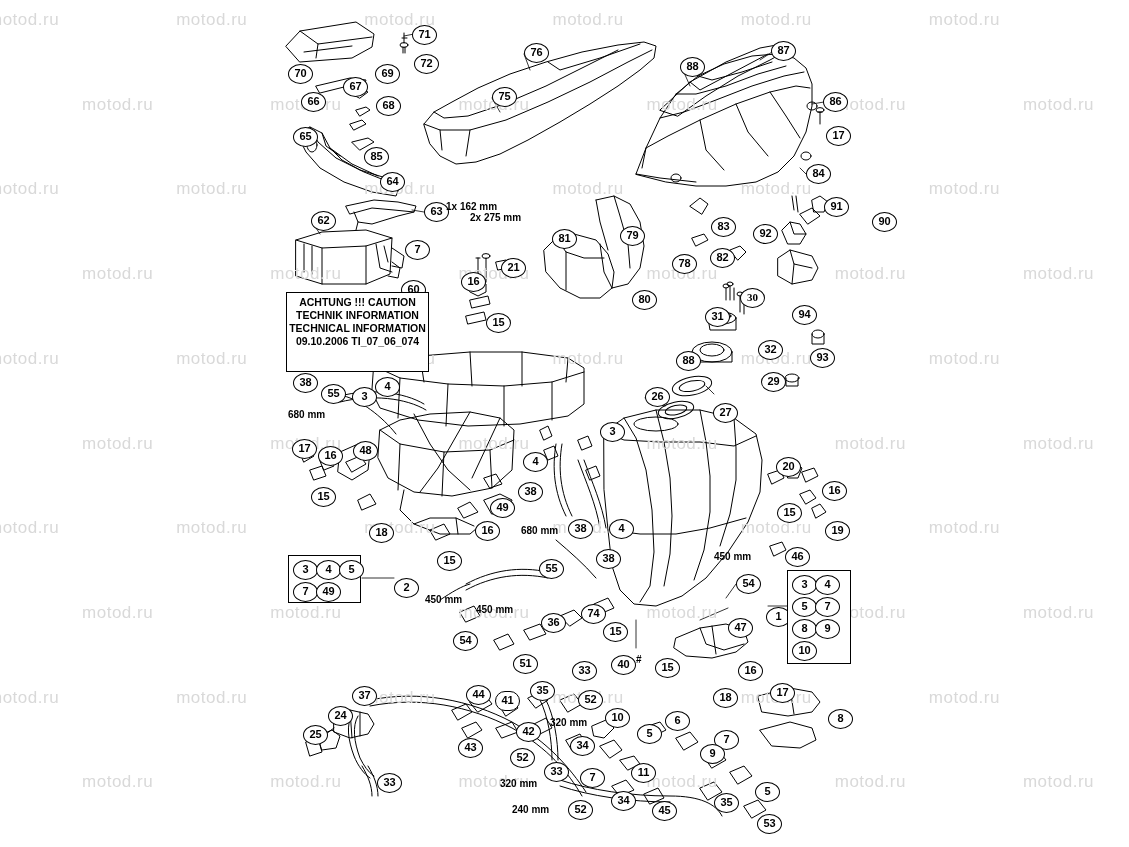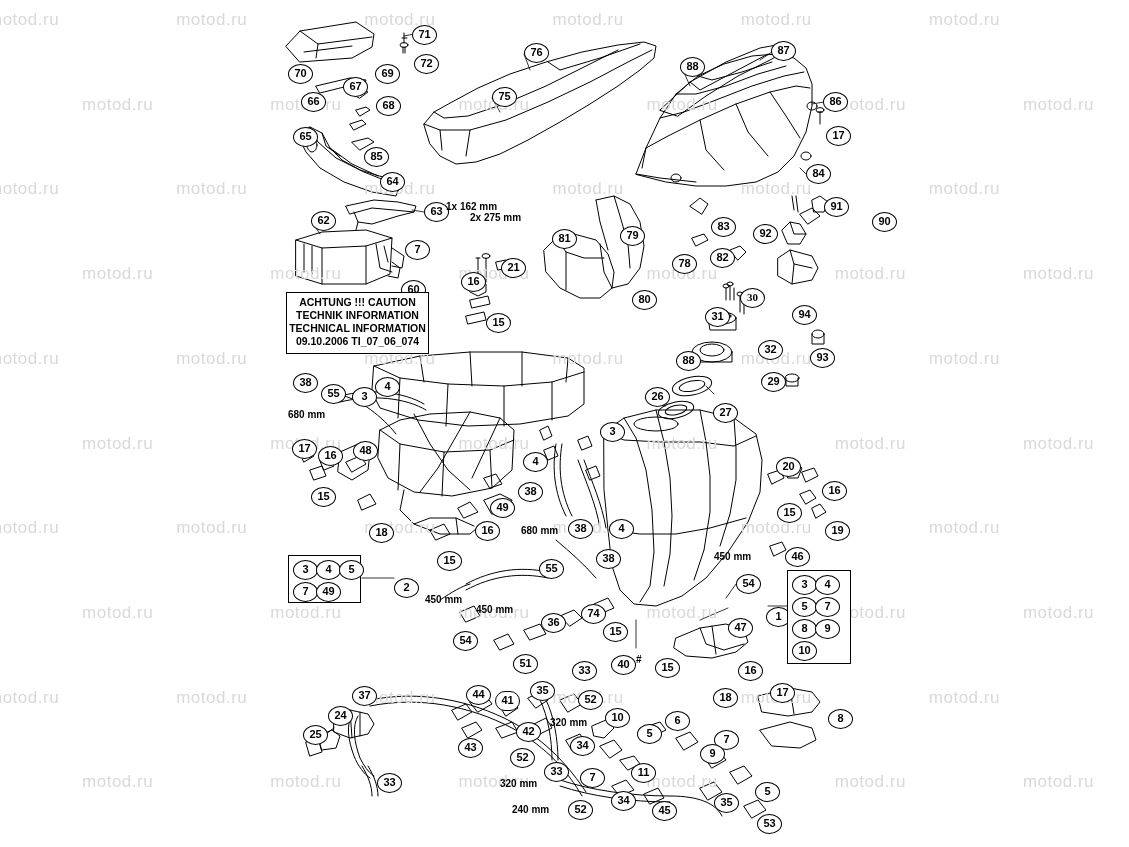--- a/index.html
+++ b/index.html
@@ -64,21 +64,21 @@
     color: #000;
     white-space: nowrap;
     font-family: "Liberation Sans", sans-serif;
   }
   
   #caution-box {
     position: absolute;
     left: 286px;
     top: 292px;
     width: 143px;
-    height: 62px;
+    height: 80px;
     border: 1.5px solid #000;
     background: #fff;
     z-index: 7;
     box-sizing: border-box;
     padding-top: 3px;
   }
   #caution-box div {
     font-size: 10.5px;
     font-weight: bold;
     text-align: center;

